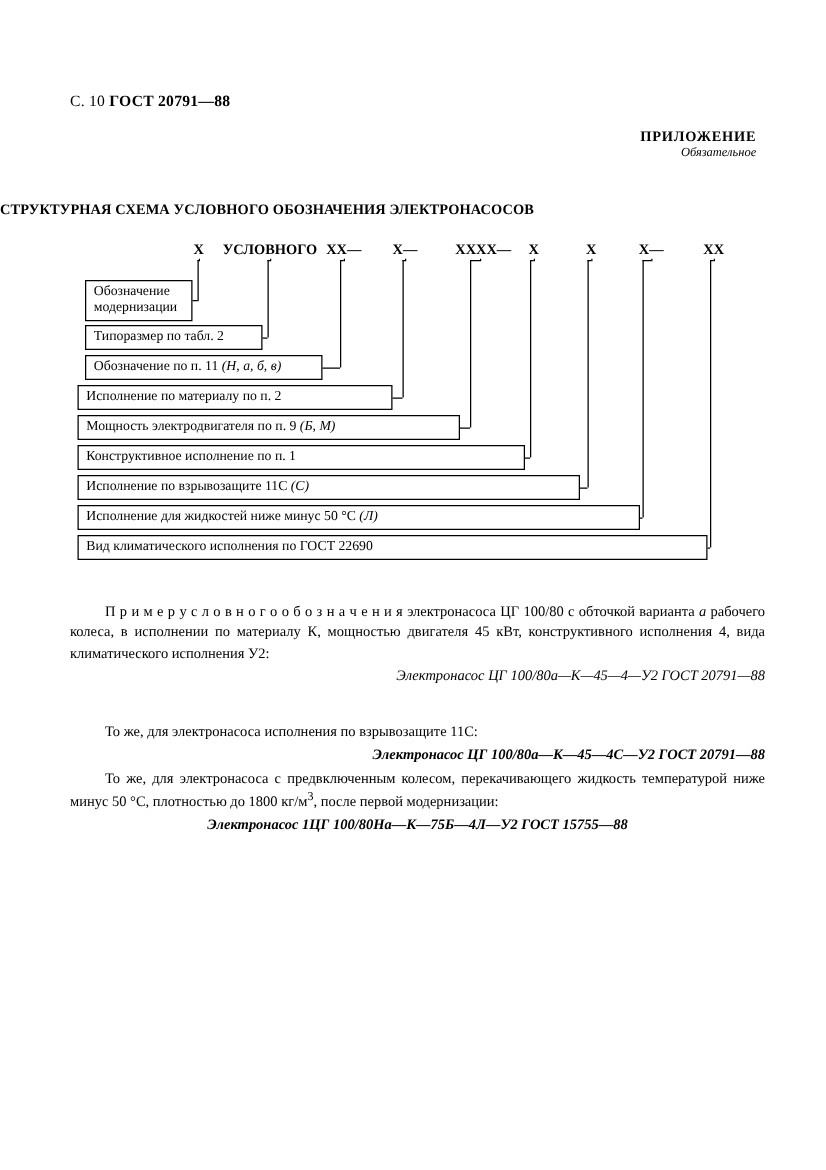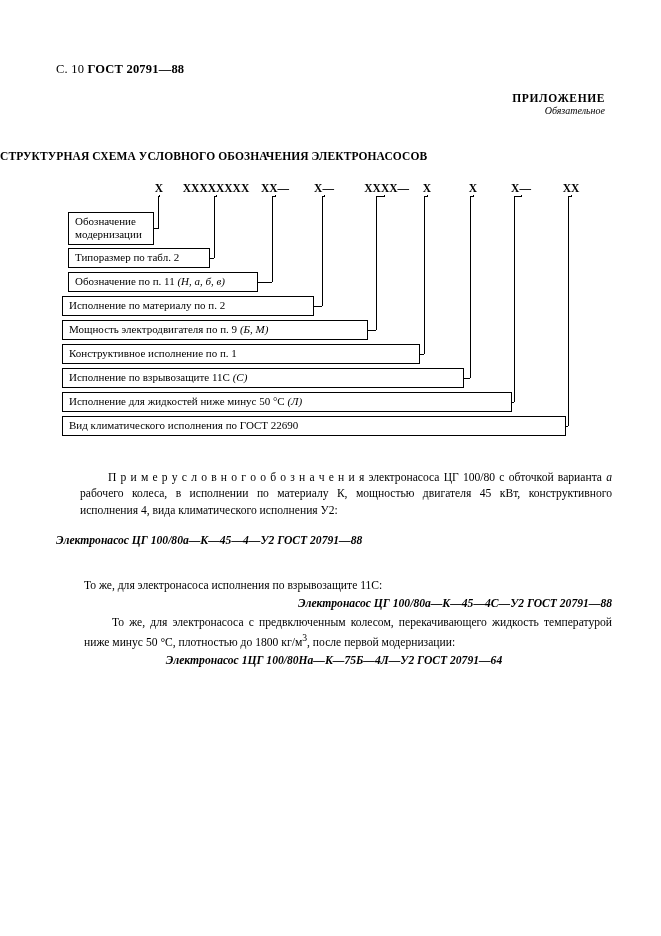--- a/index.html
+++ b/index.html
@@ -10,21 +10,21 @@
   body {
     width: 661px;
     height: 936px;
     position: relative;
     font-family: "Liberation Serif", serif;
     color: #000;
     overflow: hidden;
   }
   .page {
     position: absolute;
-    left: 0; top: 0;
+    left: 0; top: 12px;
     width: 661px;
     height: 741px;
   }
   .page-header {
     position: absolute;
     left: 56px;
     top: 62px;
     font-size: 12.5px;
     font-weight: bold;
     letter-spacing: 0.2px;
@@ -110,21 +110,21 @@
   <div class="appendix">
     <div class="line1">ПРИЛОЖЕНИЕ</div>
     <div class="line2">Обязательное</div>
   </div>
 
   <div class="scheme-title">СТРУКТУРНАЯ СХЕМА УСЛОВНОГО ОБОЗНАЧЕНИЯ ЭЛЕКТРОНАСОСОВ</div>
 
   <div class="diagram">
     <div class="code-row" id="code-row">
         <div class="code-tok" style="left: 92px; width: 22px;">Х</div>
-        <div class="code-tok" style="left: 120px; width: 80px;">ХХХХХХХХ</div>
+        <div class="code-tok" style="left: 120px; width: 80px;">УСЛОВНОГО</div>
         <div class="code-tok" style="left: 202px; width: 34px;">ХХ—</div>
         <div class="code-tok" style="left: 255px; width: 26px;">Х—</div>
         <div class="code-tok" style="left: 303px; width: 50px; text-align: right;">ХХХХ—</div>
         <div class="code-tok" style="left: 362px; width: 18px;">Х</div>
         <div class="code-tok" style="left: 408px; width: 18px;">Х</div>
         <div class="code-tok" style="left: 452px; width: 26px;">Х—</div>
         <div class="code-tok" style="left: 502px; width: 26px;">ХХ</div>
       </div>
     <div id="labels-layer">
         <div class="lbl" style="left: 12px; top: 30px; width: 86px; height: 33px;">
@@ -174,21 +174,21 @@
         <div class="conn" style="top: 14px; height: 1px; left: 458px; width: 7px;"></div>
         <div class="conn" style="left: 464.5px; top: 13px; width: 1px; height: 2px;"></div>
         <div class="conn" style="left: 510px; top: 243.5px; width: 2px; height: 1px;"></div>
         <div class="conn" style="left: 511.5px; top: 14px; width: 1px; height: 230px;"></div>
         <div class="conn" style="top: 14px; height: 1px; left: 512px; width: 3px;"></div>
         <div class="conn" style="left: 514.5px; top: 13px; width: 1px; height: 2px;"></div>
       </div>
   </div>
 
   <div id="text-block" style="position: absolute; left: 56px; top: 470px; width: 556px; font-size: 11.6px; line-height: 1.42; text-align: justify;">
-      <div style="text-indent: 28px; margin-left: 24px;"><span>П р и м е р   у с л о в н о г о   о б о з н а ч е н и я</span> электронасоса ЦГ 100/80 с обточкой варианта <i>а</i> рабочего колеса, в исполнении по материалу К, мощностью двигателя 45 кВт, конструктивного исполнения 4, вида климатического исполнения У2:</div>
-      <div style="text-align: left; font-style: italic; font-weight: bold; margin: 14px 0px;">Электронасос ЦГ 100/80а—К—45—4—У2 ГОСТ 20791—88</div>
+      <div style="text-indent: 28px;"><span>П р и м е р   у с л о в н о г о   о б о з н а ч е н и я</span> электронасоса ЦГ 100/80 с обточкой варианта <i>а</i> рабочего колеса, в исполнении по материалу К, мощностью двигателя 45 кВт, конструктивного исполнения 4, вида климатического исполнения У2:</div>
+      <div style="text-align: right; font-style: italic; font-weight: normal; margin: 2px 0px;">Электронасос ЦГ 100/80а—К—45—4—У2 ГОСТ 20791—88</div>
       <div style="text-indent: 28px; margin-top: 28px;">То же, для электронасоса исполнения по взрывозащите 11С:</div>
       <div style="text-align: right; font-style: italic; font-weight: bold; margin: 2px 0px;">Электронасос ЦГ 100/80а—К—45—4С—У2 ГОСТ 20791—88</div>
-      <div style="text-indent: 28px; margin-left: 28px;">То же, для электронасоса с предвключенным колесом, перекачивающего жидкость температурой ниже минус 50 °С, плотностью до 1800 кг/м<sup>3</sup>, после первой модернизации:</div>
-      <div style="text-align: center; font-style: italic; font-weight: bold; margin: 2px 0px;">Электронасос 1ЦГ 100/80На—К—75Б—4Л—У2 ГОСТ 20791—64</div>
+      <div style="text-indent: 28px;">То же, для электронасоса с предвключенным колесом, перекачивающего жидкость температурой ниже минус 50 °С, плотностью до 1800 кг/м<sup>3</sup>, после первой модернизации:</div>
+      <div style="text-align: center; font-style: italic; font-weight: bold; margin: 2px 0px;">Электронасос 1ЦГ 100/80На—К—75Б—4Л—У2 ГОСТ 15755—88</div>
     </div>
 
 </div>
 
 </body></html>

